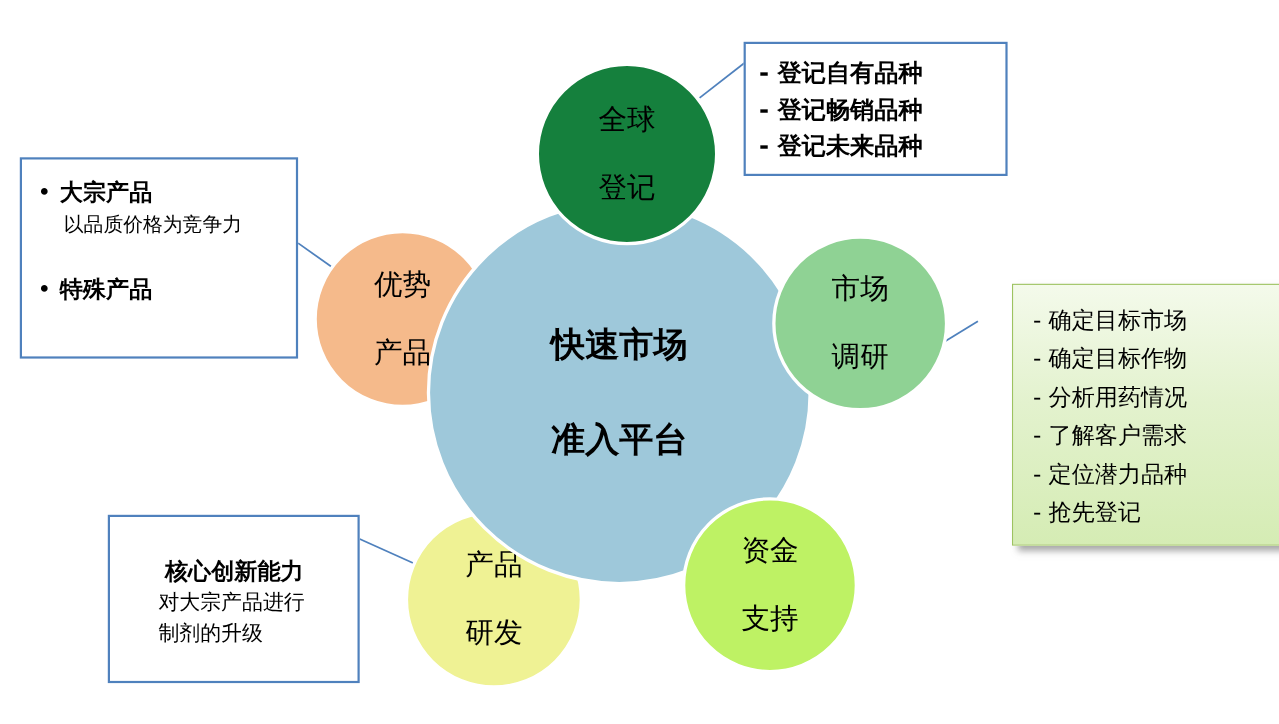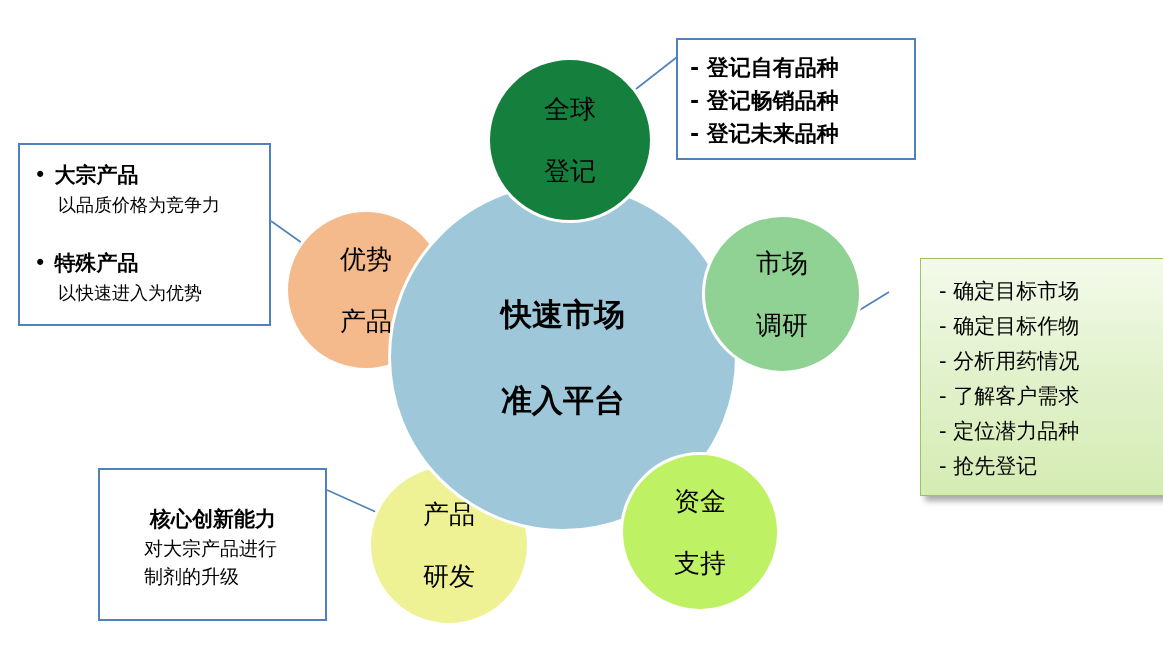--- a/index.html
+++ b/index.html
@@ -189,21 +189,20 @@
     <div class="prod-item">
       <div class="prod-title">
         <span class="bullet">•</span><b>大宗产品</b>
       </div>
       <div class="prod-desc">以品质价格为竞争力</div>
     </div>
     <div class="prod-item">
       <div class="prod-title">
         <span class="bullet">•</span><b>特殊产品</b>
       </div>
-      <div class="prod-desc">以快速进入为优势</div>
     </div>
   </div>
 
   <div class="callout box-research" style="border-color: rgb(157, 195, 96);">
     <div class="res-line">- 确定目标市场</div>
     <div class="res-line">- 确定目标作物</div>
     <div class="res-line">- 分析用药情况</div>
     <div class="res-line">- 了解客户需求</div>
     <div class="res-line">- 定位潜力品种</div>
     <div class="res-line">- 抢先登记</div>

